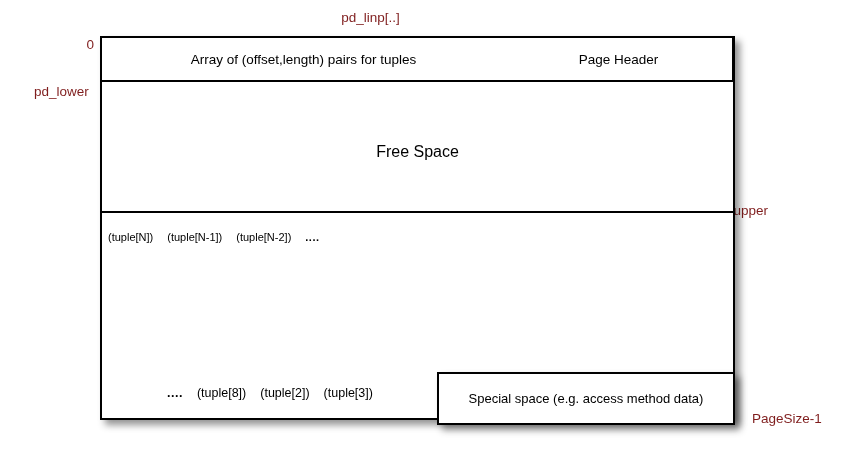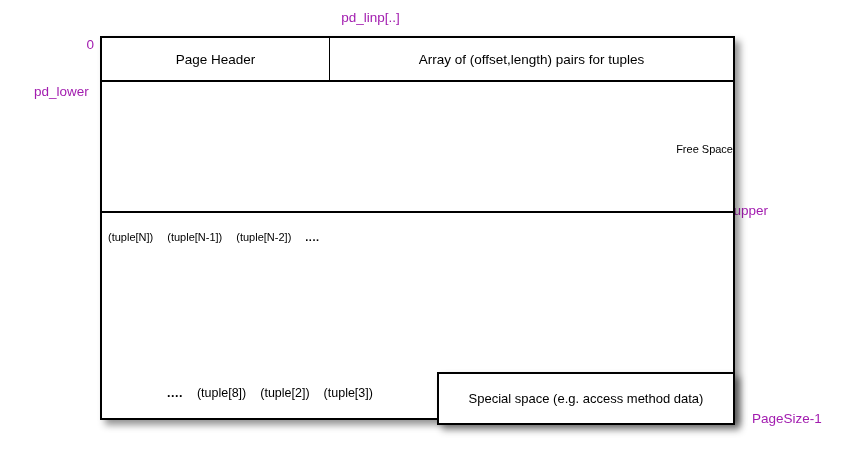--- a/index.html
+++ b/index.html
@@ -23,21 +23,21 @@
     top: 0;
     width: 855px;
     height: 454px;
   }
 
   
   .annotation {
     position: absolute;
     font-size: 13.5px;
     line-height: 1;
-    color: #a21caf;
+    color: #7f1d1d;
     white-space: nowrap;
   }
 
   #label-pd-linp {
     left: 333px;
     top: 11px;
     width: 75px;
     text-align: center;
   }
   #label-zero {
@@ -111,22 +111,22 @@
     width: 100%;
     height: 131px;
     box-sizing: border-box;
     border-bottom: 2px solid #000000;
   }
   #free-space-label {
     position: absolute;
     left: 0;
     top: 62px;
     width: 100%;
-    text-align: right;
-    font-size: 11px;
+    text-align: center;
+    font-size: 16px;
     line-height: 1;
   }
 
   
   #tuples-row {
     position: absolute;
     left: 0;
     top: 175px;
     width: 100%;
     bottom: 0;
@@ -201,22 +201,22 @@
 
   <div class="annotation" id="label-pd-lower">pd_lower</div>
 
   <div class="annotation" id="label-pd-upper">pd_upper</div>
 
   <div class="annotation" id="label-pagesize">PageSize-1</div>
 
   <div id="page-box">
 
     <div id="header-row">
+      <div id="cell-linp-array">Array of (offset,length) pairs for tuples</div>
       <div id="cell-page-header">Page Header</div>
-      <div id="cell-linp-array">Array of (offset,length) pairs for tuples</div>
     </div>
 
     <div id="free-space-row">
       <div id="free-space-label">Free Space</div>
     </div>
 
     <div id="tuples-row">
 
       <div id="tuples-top-list"><span class="tuple-item">(tuple[N])</span><span class="tuple-item">(tuple[N-1])</span><span class="tuple-item">(tuple[N-2])</span><span class="tuple-item ellipsis">....</span></div>
 

